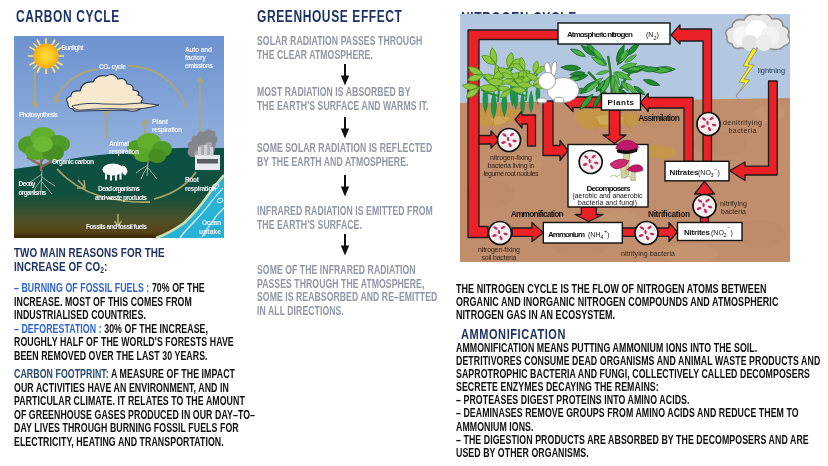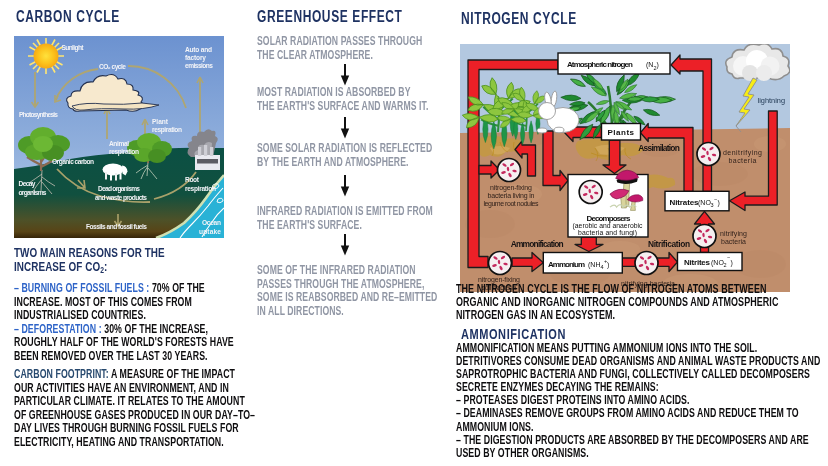--- a/index.html
+++ b/index.html
@@ -191,21 +191,21 @@
 <div class="abs body grey" style="left:257px;top:205px;transform:scaleX(.71);transform-origin:0 0;">INFRARED RADIATION IS EMITTED FROM<br>THE EARTH'S SURFACE.</div>
 <svg class="garr" style="left:339px;top:234px;" viewBox="0 0 12 22">
     <path d="M6 0 V13" stroke="#111" stroke-width="2" fill="none"></path>
     <path d="M1.8 11.5 L10.2 11.5 L6 21.5 Z" fill="#111"></path>
   </svg>
 <div class="abs body grey" style="left:257px;top:264px;transform:scaleX(.71);transform-origin:0 0;">SOME OF THE INFRARED RADIATION<br>
 PASSES THROUGH THE ATMOSPHERE,<br>
 SOME IS REABSORBED AND RE–EMITTED<br>
 IN ALL DIRECTIONS.</div>
 
-<div class="abs" style="left:460px;top:44px;width:330px;height:248px;" id="nitro">
+<div class="abs" style="left:460px;top:14px;width:330px;height:248px;" id="nitro">
 <svg width="330" height="248" viewBox="0 0 330 248" font-family="Liberation Sans, sans-serif">
 
 <rect x="0" y="0" width="330" height="248" fill="#b3c8e0"></rect>
 <path d="M0,89 L330,84 L330,248 L0,248 Z" fill="#c08e6c"></path>
 <g fill="#b37f5c" opacity="0.18">
 <ellipse cx="30" cy="180" rx="25" ry="14"></ellipse>
         <ellipse cx="120" cy="230" rx="30" ry="12"></ellipse>
 <ellipse cx="260" cy="130" rx="28" ry="12"></ellipse>
         <ellipse cx="300" cy="220" rx="26" ry="14"></ellipse>
 <ellipse cx="200" cy="105" rx="20" ry="8"></ellipse>

